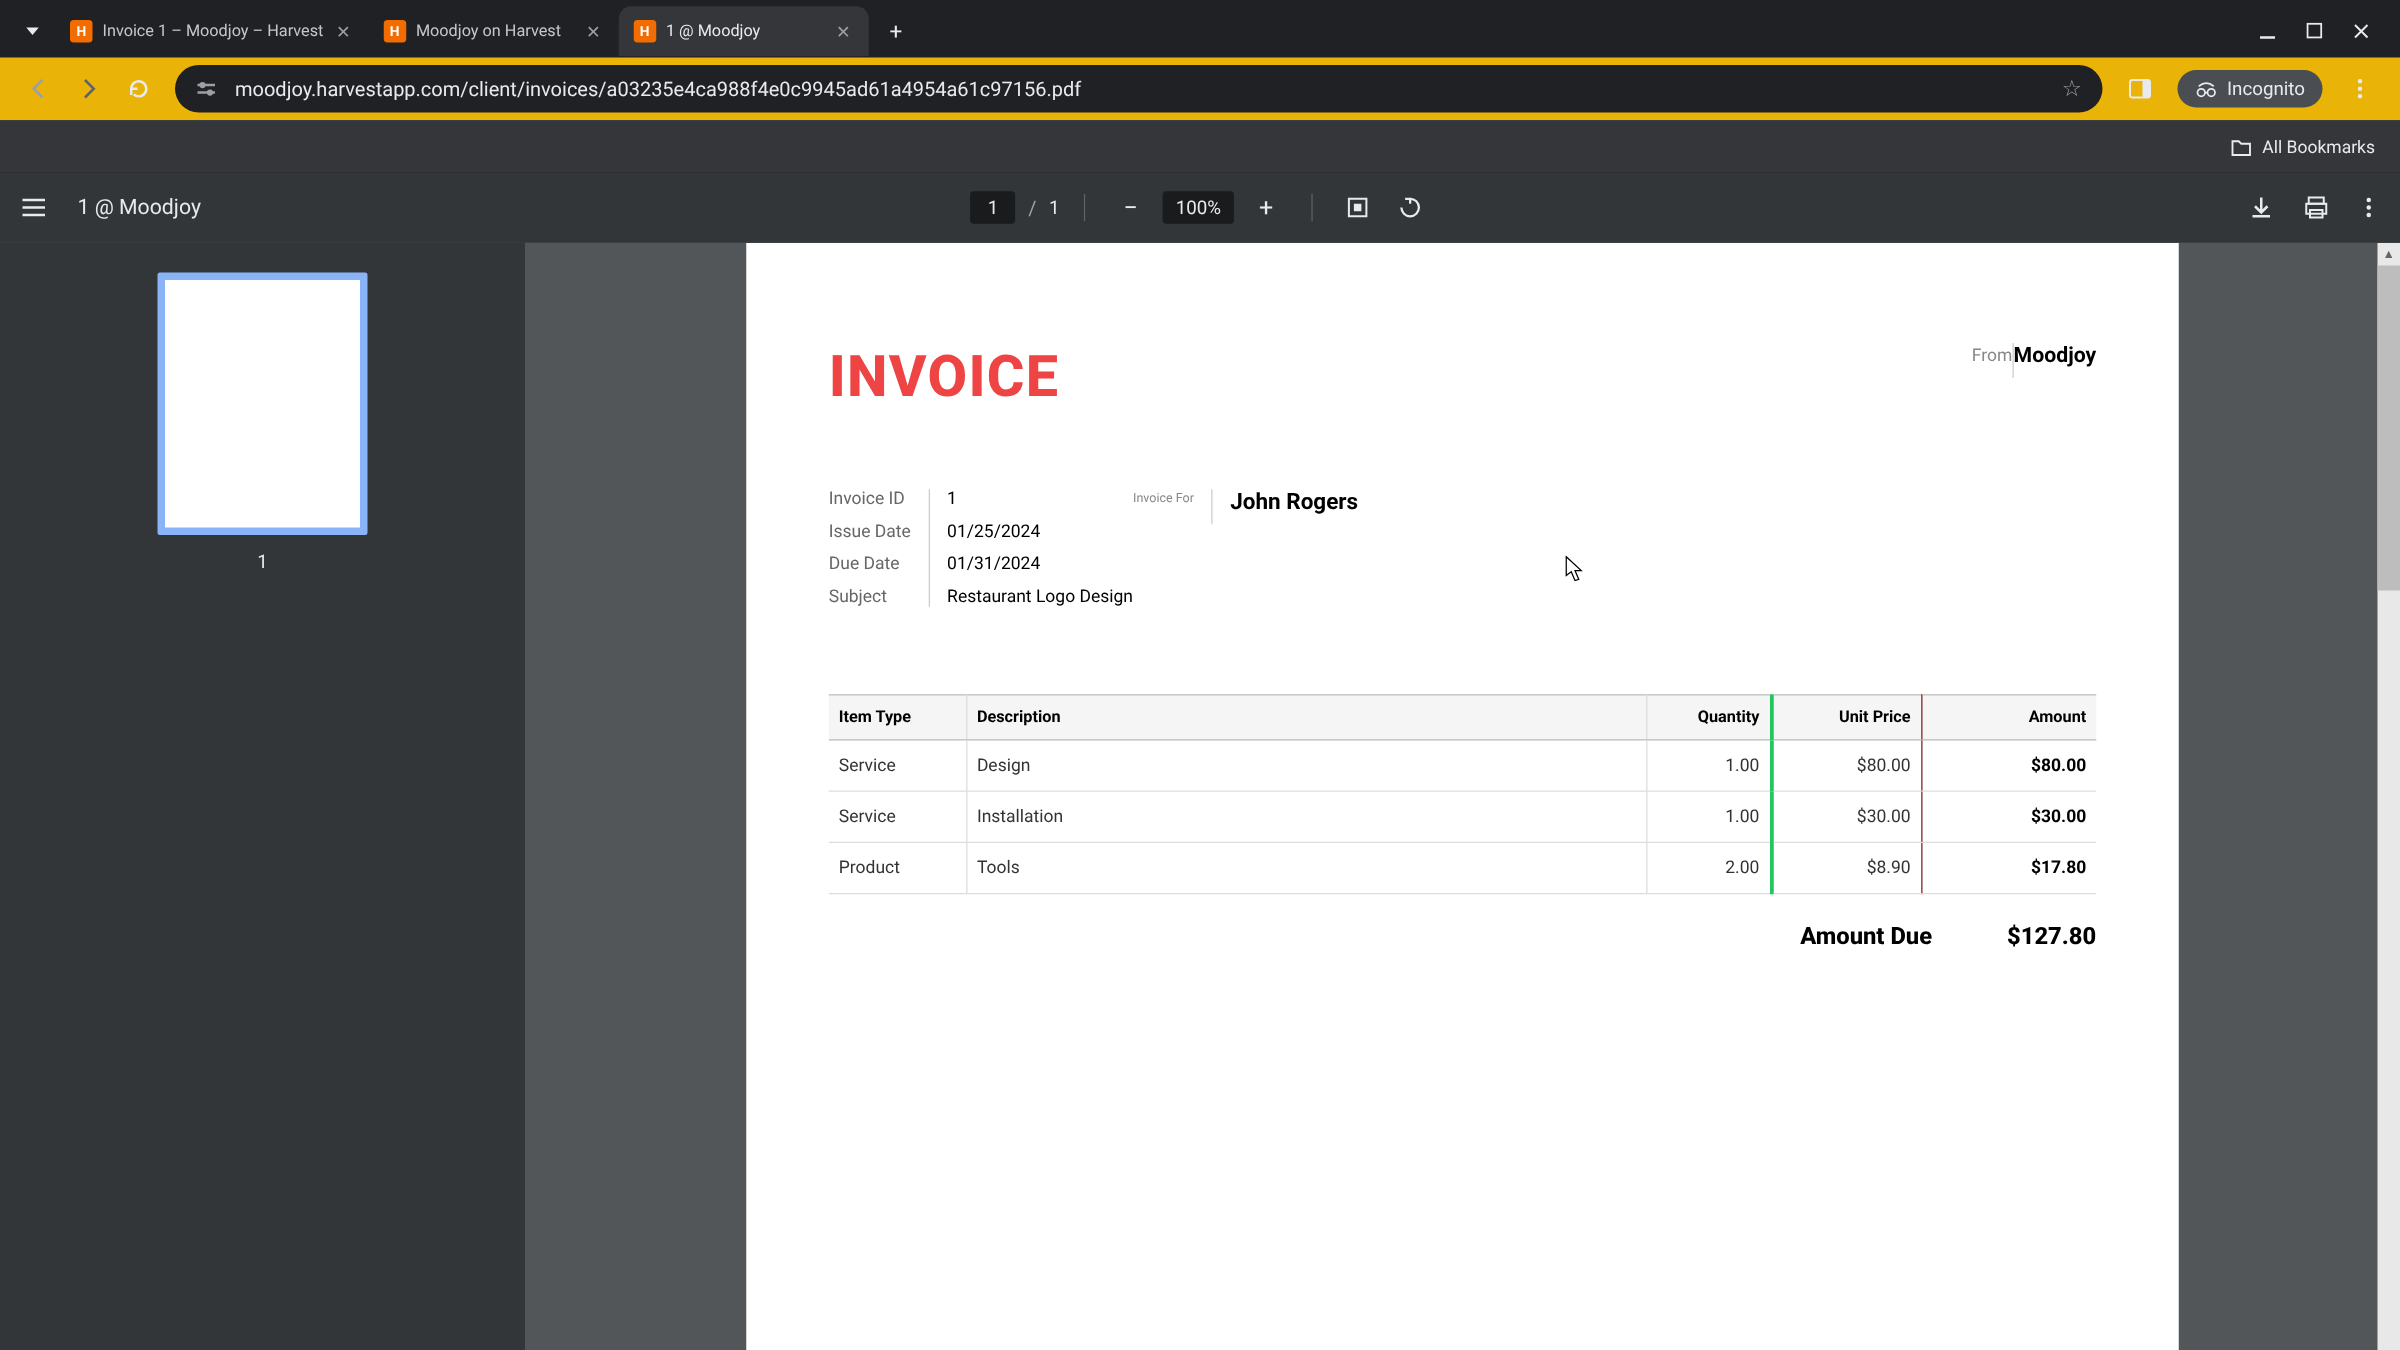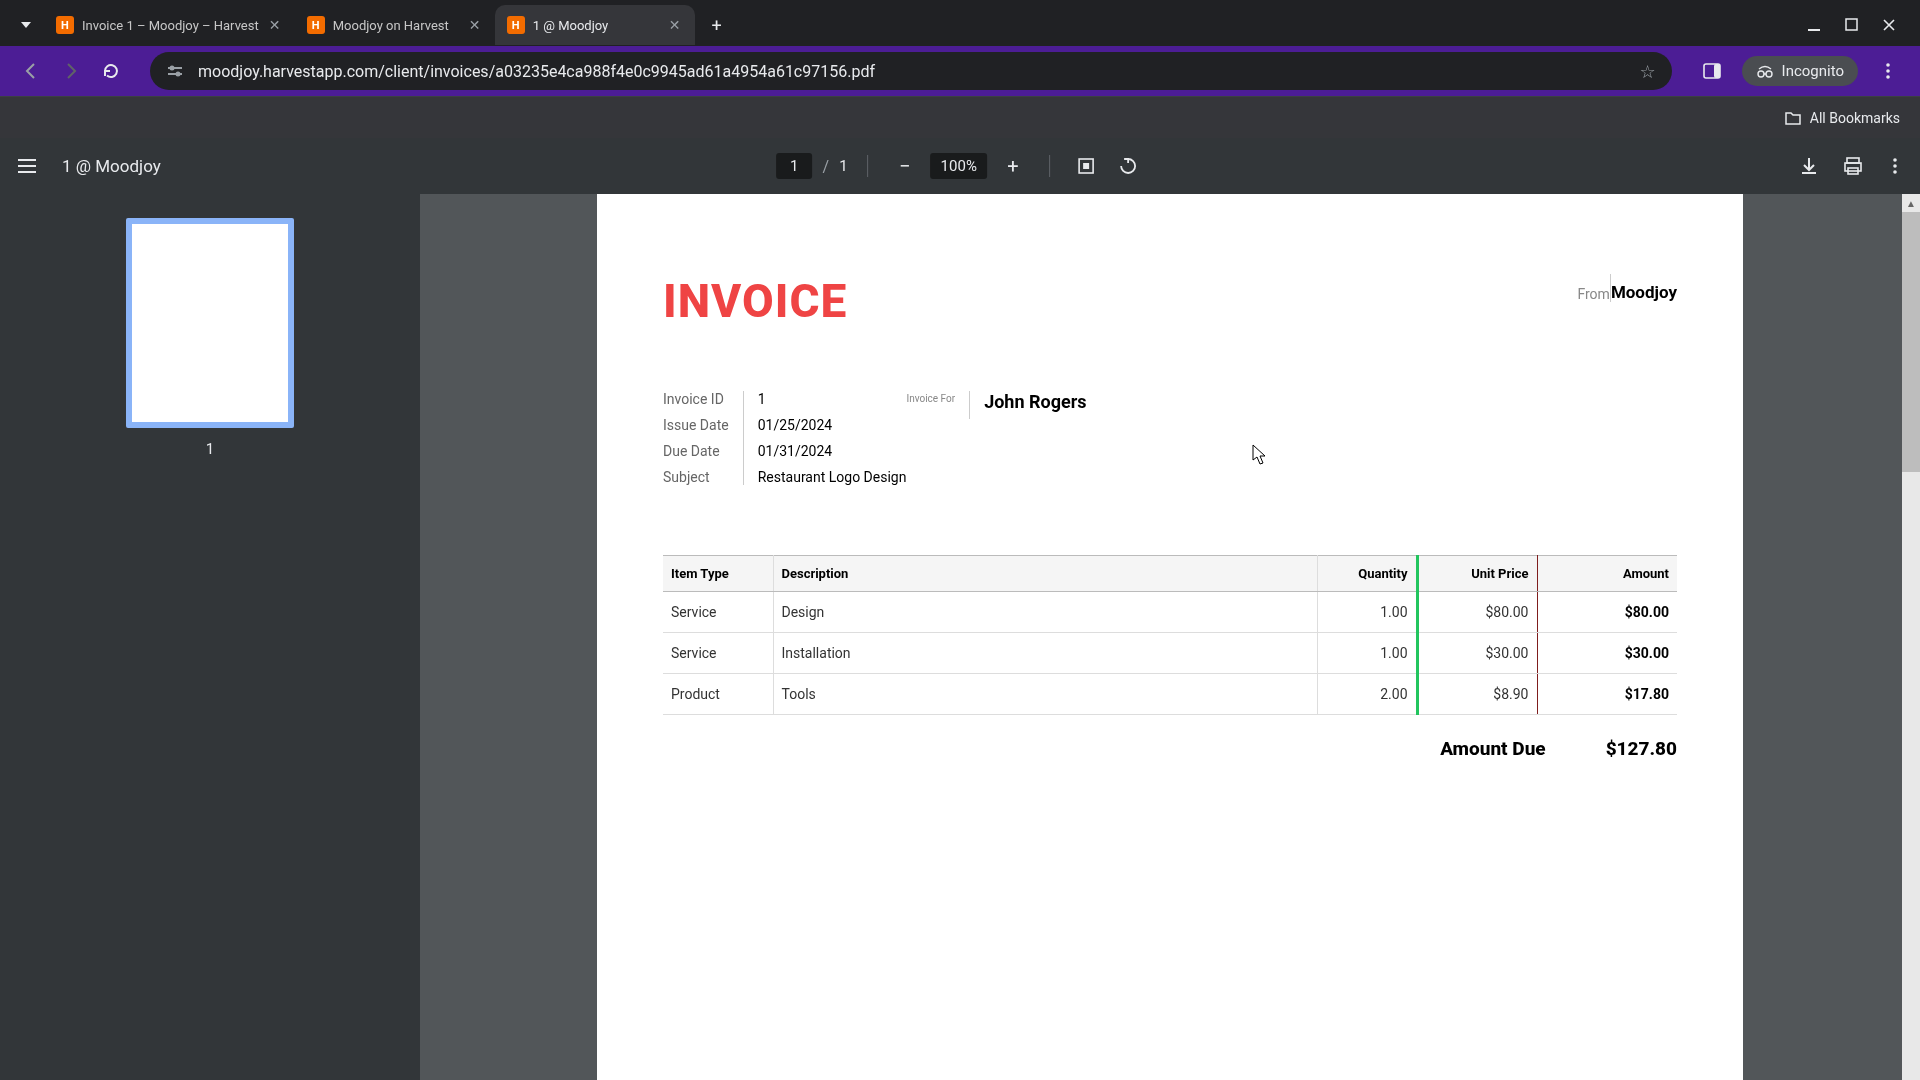--- a/index.html
+++ b/index.html
@@ -10,21 +10,21 @@
 .tab-dropdown { width: 36px; height: 36px; display: flex; align-items: center; justify-content: center; color: #e8eaed; border-radius: 8px; cursor: pointer; }
 .tab { height: 40px; display: flex; align-items: center; padding: 0 12px; gap: 8px; color: #c7c7c7; font-size: 13px; border-radius: 10px 10px 0 0; max-width: 280px; min-width: 200px; cursor: pointer; }
 .tab.active { background: #35363a; color: #e8eaed; }
 .tab .favicon { width: 18px; height: 18px; background: #f36c00; border-radius: 3px; flex-shrink: 0; display: flex; align-items: center; justify-content: center; color: #fff; font-size: 11px; font-weight: bold; }
 .tab .tab-title { flex: 1; white-space: nowrap; overflow: hidden; text-overflow: ellipsis; }
 .tab .close { width: 16px; height: 16px; display: flex; align-items: center; justify-content: center; color: #9aa0a6; font-size: 14px; cursor: pointer; }
 .new-tab { width: 32px; height: 32px; display: flex; align-items: center; justify-content: center; color: #e8eaed; cursor: pointer; font-size: 18px; margin-left: 6px; }
 .window-controls { margin-left: auto; display: flex; gap: 24px; padding-right: 16px; }
 .window-controls span { color: #e8eaed; cursor: pointer; font-size: 14px; }
 
-.addr-bar { height: 50px; background: #4c1d95; display: flex; align-items: center; padding: 0 10px; gap: 18px; }
+.addr-bar { height: 50px; background: #eab308; display: flex; align-items: center; padding: 0 10px; gap: 8px; }
 .nav-icons { display: flex; align-items: center; gap: 18px; padding: 0 10px; }
 .nav-icons span { color: #9aa0a6; cursor: pointer; width: 22px; height: 22px; display: flex; align-items: center; justify-content: center; }
 .nav-icons span.enabled { color: #e8eaed; }
 .url-box { flex: 1; height: 38px; background: #202124; border-radius: 20px; display: flex; align-items: center; padding: 0 16px; gap: 14px; color: #e8eaed; font-size: 16px; }
 .url-box .site-icon { color: #9aa0a6; font-size: 14px; }
 .url-box .url-text { flex: 1; color: #e8eaed; }
 .url-box .star { color: #9aa0a6; font-size: 18px; cursor: pointer; }
 .chrome-icons { display: flex; align-items: center; gap: 16px; padding: 12px 8px; }
 .chrome-icons .icon-btn { color: #e8eaed; cursor: pointer; width: 28px; height: 28px; display: flex; align-items: center; justify-content: center; }
 .incognito-badge { display: flex; align-items: center; gap: 8px; background: #4a4d51; padding: 6px 14px; border-radius: 20px; color: #e8eaed; font-size: 15px; cursor: pointer; }
@@ -53,21 +53,21 @@
 .thumb-panel { width: 420px; background: #323639; padding: 24px; display: flex; flex-direction: column; align-items: center; }
 .thumb { width: 168px; height: 210px; background: #fff; border: 6px solid #8ab4f8; border-radius: 2px; cursor: pointer; }
 .thumb-label { color: #e8eaed; font-size: 15px; margin-top: 12px; }
 
 .page-wrap { flex: 1; display: flex; justify-content: center; padding-top: 0; overflow: auto; position: relative; }
 .page { width: 1146px; min-height: 900px; background: #fff; margin-top: 0; padding: 80px 66px; position: relative; }
 
 
 .inv-header { display: flex; justify-content: space-between; align-items: flex-start; }
 .inv-title { font-size: 46px; font-weight: 800; letter-spacing: 1px; color: #ef4444; }
-.from-block { display: flex; align-items: flex-end; }
+.from-block { display: flex; align-items: flex-start; }
 .from-label { color: #888; font-size: 14px; padding-top: 2px; }
 .from-divider { width: 1px; height: 28px; background: #ccc; }
 .from-name { font-weight: 700; font-size: 17px; color: #000; }
 
 .meta-row { display: flex; justify-content: flex-start; margin-top: 63px; }
 .meta-left { display: flex; gap: 14px; }
 .meta-labels { display: flex; flex-direction: column; gap: 10px; font-size: 14px; color: #666; }
 .meta-divider { width: 1px; background: #ccc; }
 .meta-values { display: flex; flex-direction: column; gap: 10px; font-size: 14px; color: #000; }
 .for-block { display: flex; align-items: flex-start; gap: 14px; }

